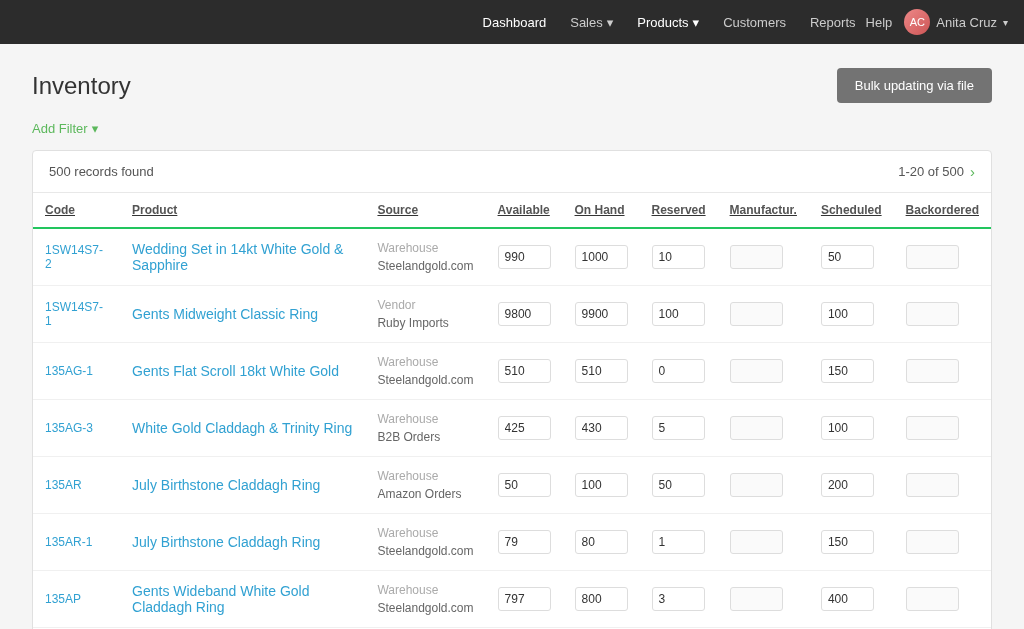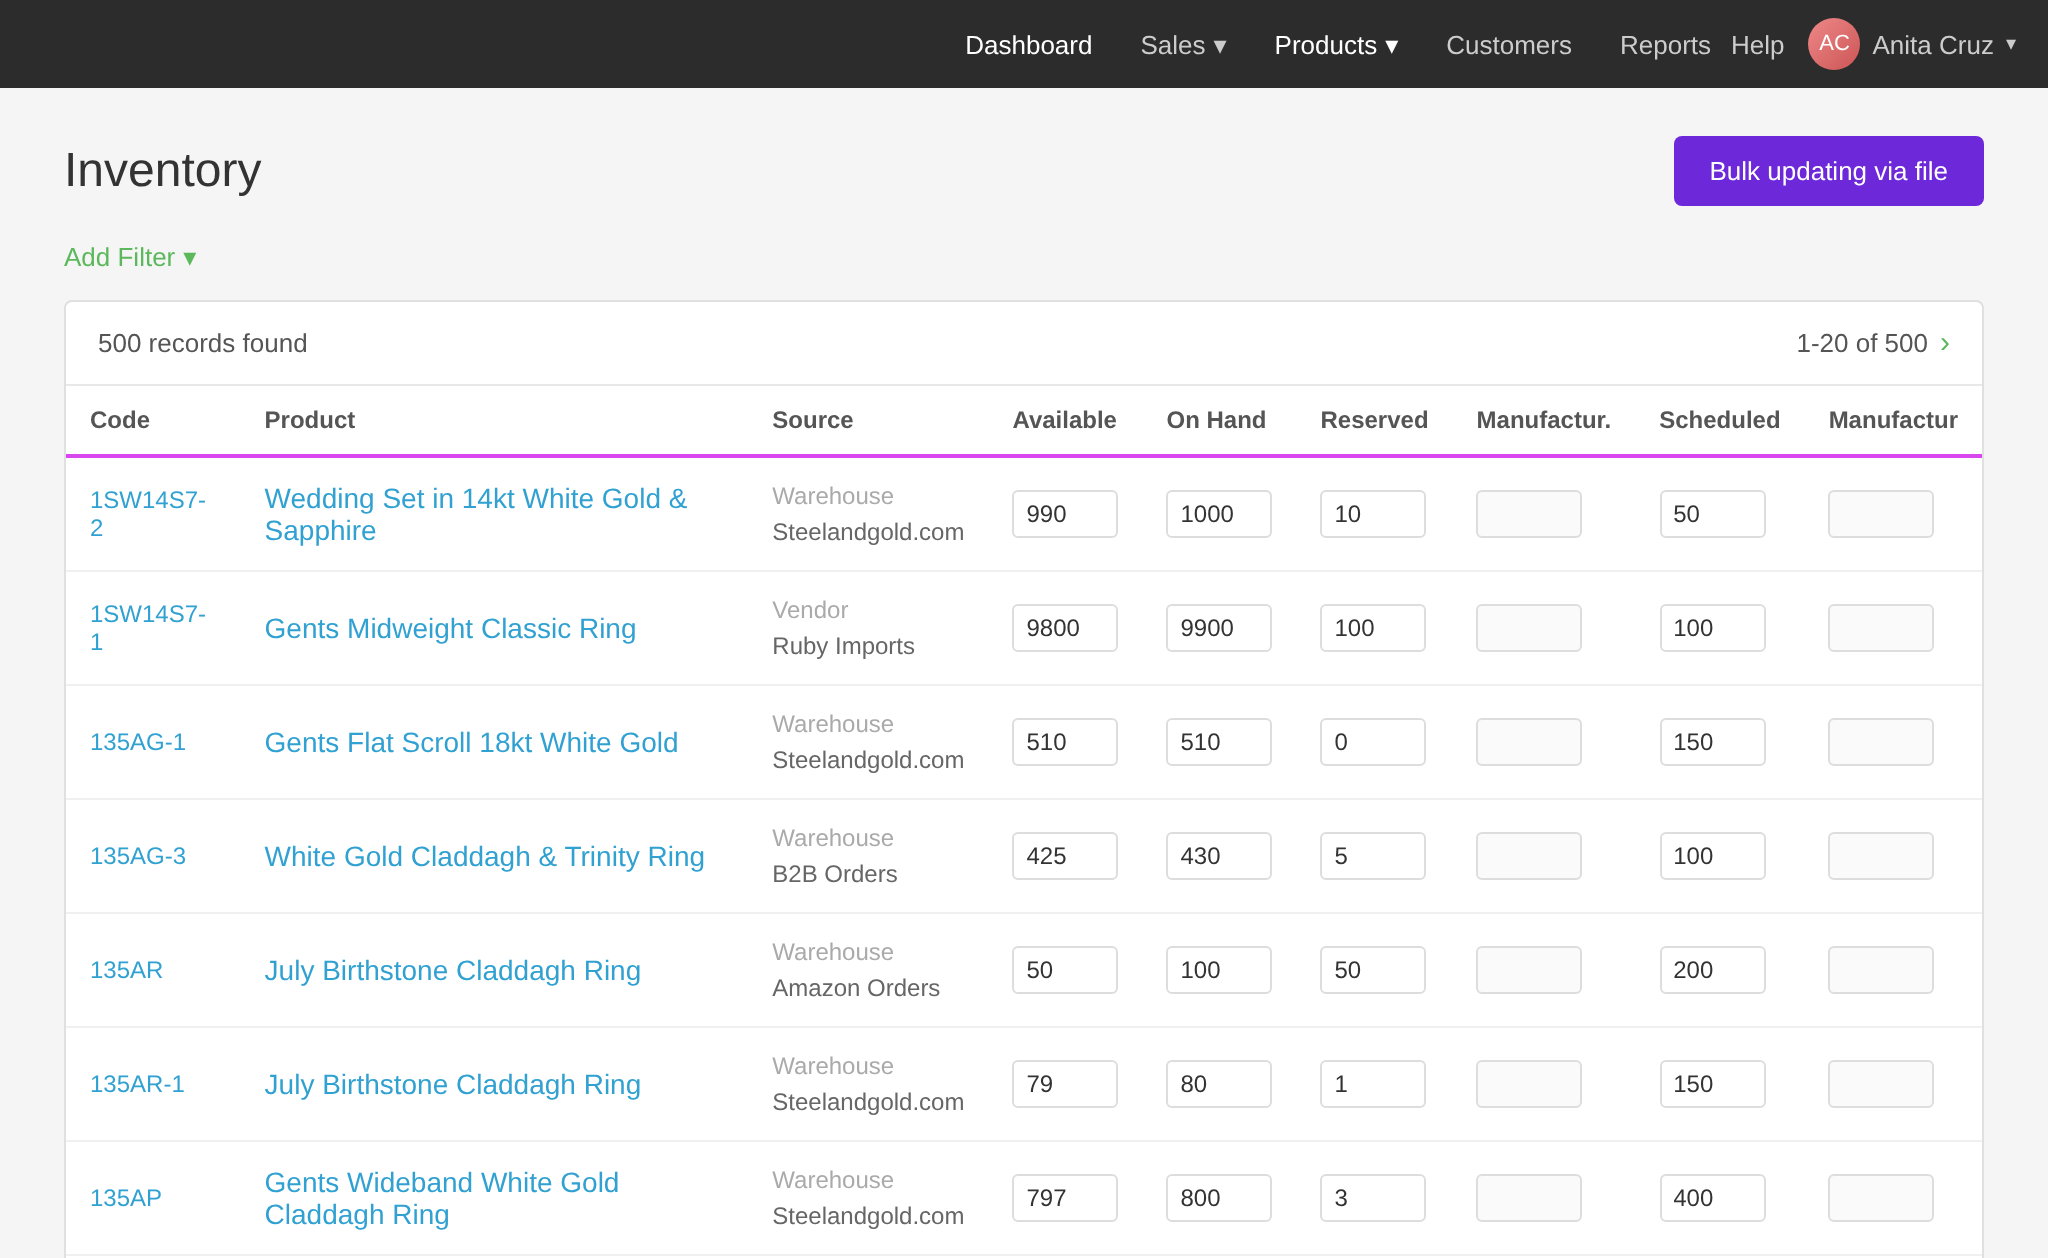--- a/index.html
+++ b/index.html
@@ -32,21 +32,21 @@
       display: flex; align-items: center; justify-content: center;
       font-size: 11px; color: white;
     }
     .chevron-down { font-size: 10px; }
 
     
     .main-content { padding: 24px 32px; }
     .page-header { display: flex; align-items: center; justify-content: space-between; margin-bottom: 18px; }
     .page-title { font-size: 24px; font-weight: 400; color: #333; }
     .btn-primary {
-      background: #6d28d9;
+      background: #737373;
       color: white;
       border: none;
       padding: 10px 18px;
       border-radius: 4px;
       font-size: 13px;
       cursor: pointer;
       font-weight: 500;
     }
 
     
@@ -74,21 +74,21 @@
       padding: 12px 16px;
       border-bottom: 1px solid #e8e8e8;
       font-size: 13px;
       color: #555;
     }
     .pagination { display: flex; align-items: center; gap: 6px; color: #555; }
     .pagination-arrow { color: #5cb85c; cursor: pointer; font-size: 15px; }
 
     
     table { width: 100%; border-collapse: collapse; }
-    thead tr { border-bottom: 2px solid #d946ef; }
+    thead tr { border-bottom: 2px solid #22c55e; text-decoration: underline; }
     th {
       text-align: left;
       padding: 10px 12px;
       font-weight: 600;
       font-size: 12px;
       color: #555;
       background: #fff;
       white-space: nowrap;
     }
     tbody tr { border-bottom: 1px solid #f0f0f0; }
@@ -167,21 +167,21 @@
       <thead>
         <tr>
           <th>Code</th>
           <th>Product</th>
           <th>Source</th>
           <th>Available</th>
           <th>On Hand</th>
           <th>Reserved</th>
           <th>Manufactur.</th>
           <th>Scheduled</th>
-          <th>Manufactur</th>
+          <th>Backordered</th>
         </tr>
       </thead>
       <tbody id="table-body">
       <tr>
     <td class="code-cell">1SW14S7-2</td>
     <td class="product-cell">Wedding Set in 14kt White Gold &amp; Sapphire</td>
     <td class="source-cell">
       <span class="source-type">Warehouse</span><br>
       <span>Steelandgold.com</span>
     </td>

